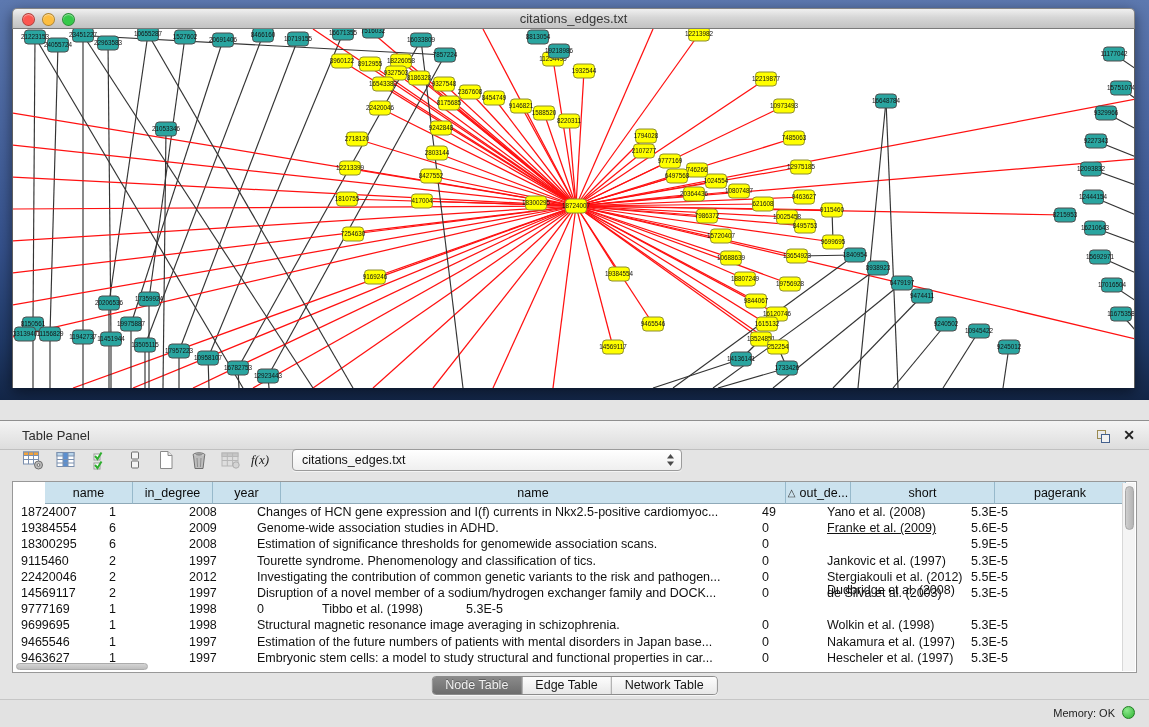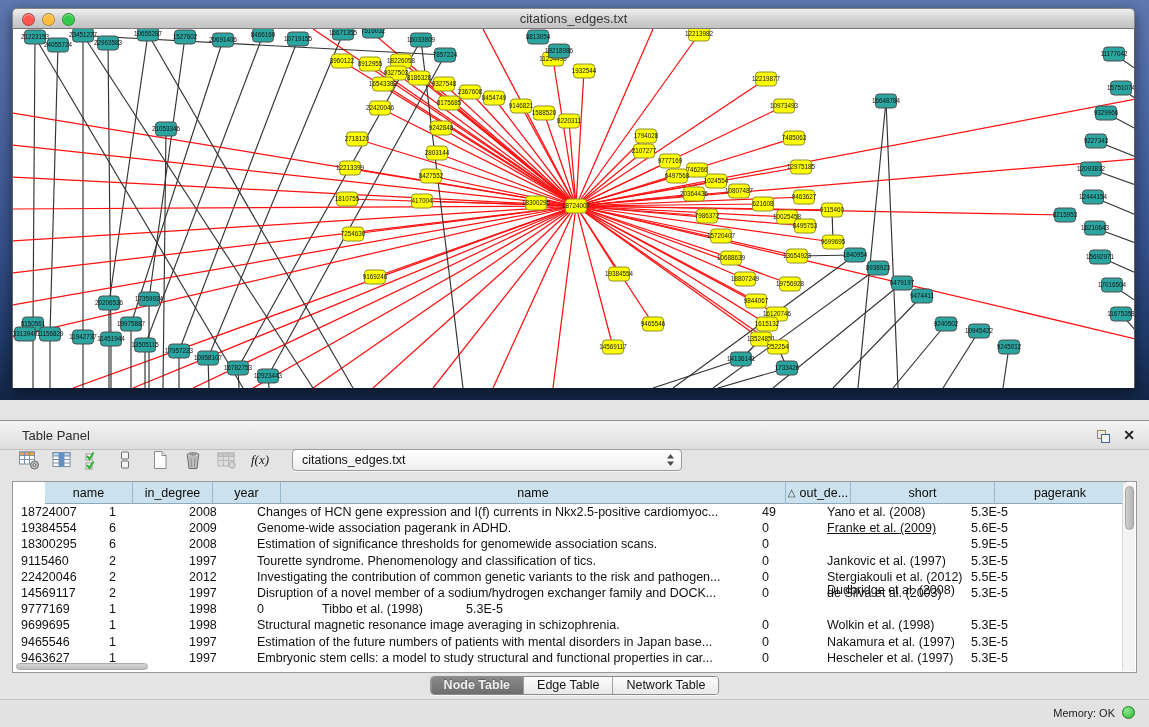--- a/index.html
+++ b/index.html
@@ -24,21 +24,21 @@
   
   .table-panel { position:absolute; left:0; top:400px; width:1149px; height:327px; background:#e4e4e4; }
   .panel-header { position:absolute; left:0; top:0; width:100%; height:30px;
     background:linear-gradient(#f4f4f4,#dddddd); border-top:1px solid #8f8f8f; border-bottom:1px solid #c0c0c0;margin-top:20px; }
   .panel-title { position:absolute; left:22px; top:7px; font-size:13px; color:#2c2c2c; }
   .float-icon { position:absolute; right:38px; top:8px; width:15px; height:15px; cursor:pointer; }
   .close-icon { position:absolute; right:14px; top:6px; font-size:14px; font-weight:bold; color:#222; cursor:pointer; }
 
   .toolbar { position:absolute; left:18px; top:44px; height:32px; display:flex; align-items:center; }
   .icon-btn { width:26px; height:26px; margin-right:7px; border:none; background:transparent;
-    display:flex; align-items:center; justify-content:flex-start; cursor:pointer; }
+    display:flex; align-items:center; justify-content:flex-end; cursor:pointer; }
   .icon-btn span { display:flex; }
   .combo { position:relative; margin-left:10px; width:390px; height:22px; border:1px solid #9b9b9b; border-radius:4px;
     background:linear-gradient(#ffffff,#efefef); display:flex; align-items:center; cursor:pointer;
     box-shadow:0 1px 0 rgba(255,255,255,.6); }
   .combo-text { padding-left:9px; font-size:12.5px; color:#111; flex:1; }
   .combo-arrows { padding-right:6px; display:flex; }
 
   .table-box { position:absolute; left:12px; top:81px; width:1125px; height:192px; background:#fff;
     border:1px solid #989898; overflow:hidden; }
   .thead { display:flex; height:22px;margin-left:32px; }
@@ -54,21 +54,21 @@
   .vthumb { position:absolute; top:3px; left:1.5px; width:9px; height:44px; background:linear-gradient(90deg,#cfcfcf,#b4b4b4);
     border:1px solid #a6a6a6; border-radius:5px; }
   .hscroll-thumb { position:absolute; left:3px; bottom:2px; width:132px; height:7px;
     background:linear-gradient(#d4d4d4,#bdbdbd); border:1px solid #ababab; border-radius:4px; }
 
   .tabs { position:absolute; top:276px; left:50%; transform:translateX(-50%); display:flex; height:19px;
     border:1px solid #8c8c8c; border-radius:4px; overflow:hidden; box-shadow:0 1px 0 rgba(255,255,255,.7); }
   .tab { padding:0 13px; line-height:17px; font-size:12.5px; color:#151515;
     background:linear-gradient(#fdfdfd,#e8e8e8); border-right:1px solid #9a9a9a; cursor:pointer; white-space:nowrap; }
   .tab:last-child { border-right:none; }
-  .tab.active { background:linear-gradient(#8a8a8a,#6d6d6d); color:#f1f1f1; text-shadow:0 -1px 0 rgba(0,0,0,.3);font-weight:bold; }
+  .tab.active { background:linear-gradient(#8a8a8a,#6d6d6d); color:#f1f1f1; text-shadow:0 -1px 0 rgba(0,0,0,.3); }
 
   .statusbar { position:absolute; left:0; top:299px; width:100%; height:28px; background:#e2e2e2;
     border-top:1px solid #c6c6c6; }
   .memory { position:absolute; right:34px; top:7px; font-size:11px; color:#222; }
   .green-dot { position:absolute; right:14px; top:6px; width:13px; height:13px; border-radius:50%;
     background:radial-gradient(circle at 35% 30%,#8dea8d,#2fb332); border:1px solid #1f7d22; }
 </style>
 </head>
 <body>
 
@@ -814,21 +814,21 @@
           <div class="td" style="width: 68px;">2008</div>
           <div class="td" style="width: 505px;">Changes of HCN gene expression and I(f) currents in Nkx2.5-positive cardiomyoc...</div>
           <div class="td" style="width: 65px;">49</div>
           <div class="td" style="width: 144px;">Yano et al. (2008)</div>
           <div class="td" style="width: 131px;">5.3E-5</div>
         </div>
         <div class="tr">
           <div class="td" style="width: 88px;">19384554</div>
           <div class="td" style="width: 80px;">6</div>
           <div class="td" style="width: 68px;">2009</div>
-          <div class="td" style="width: 505px;">Genome-wide association pagerank in ADHD.</div>
+          <div class="td" style="width: 505px;">Genome-wide association studies in ADHD.</div>
           <div class="td" style="width: 65px;">0</div>
           <div class="td" style="width: 144px; text-decoration: underline;">Franke et al. (2009)</div>
           <div class="td" style="width: 131px;">5.6E-5</div>
         </div>
         <div class="tr">
           <div class="td" style="width: 88px;">18300295</div>
           <div class="td" style="width: 80px;">6</div>
           <div class="td" style="width: 68px;">2008</div>
           <div class="td" style="width: 505px;">Estimation of significance thresholds for genomewide association scans.</div>
           <div class="td" style="width: 65px;">0</div>

